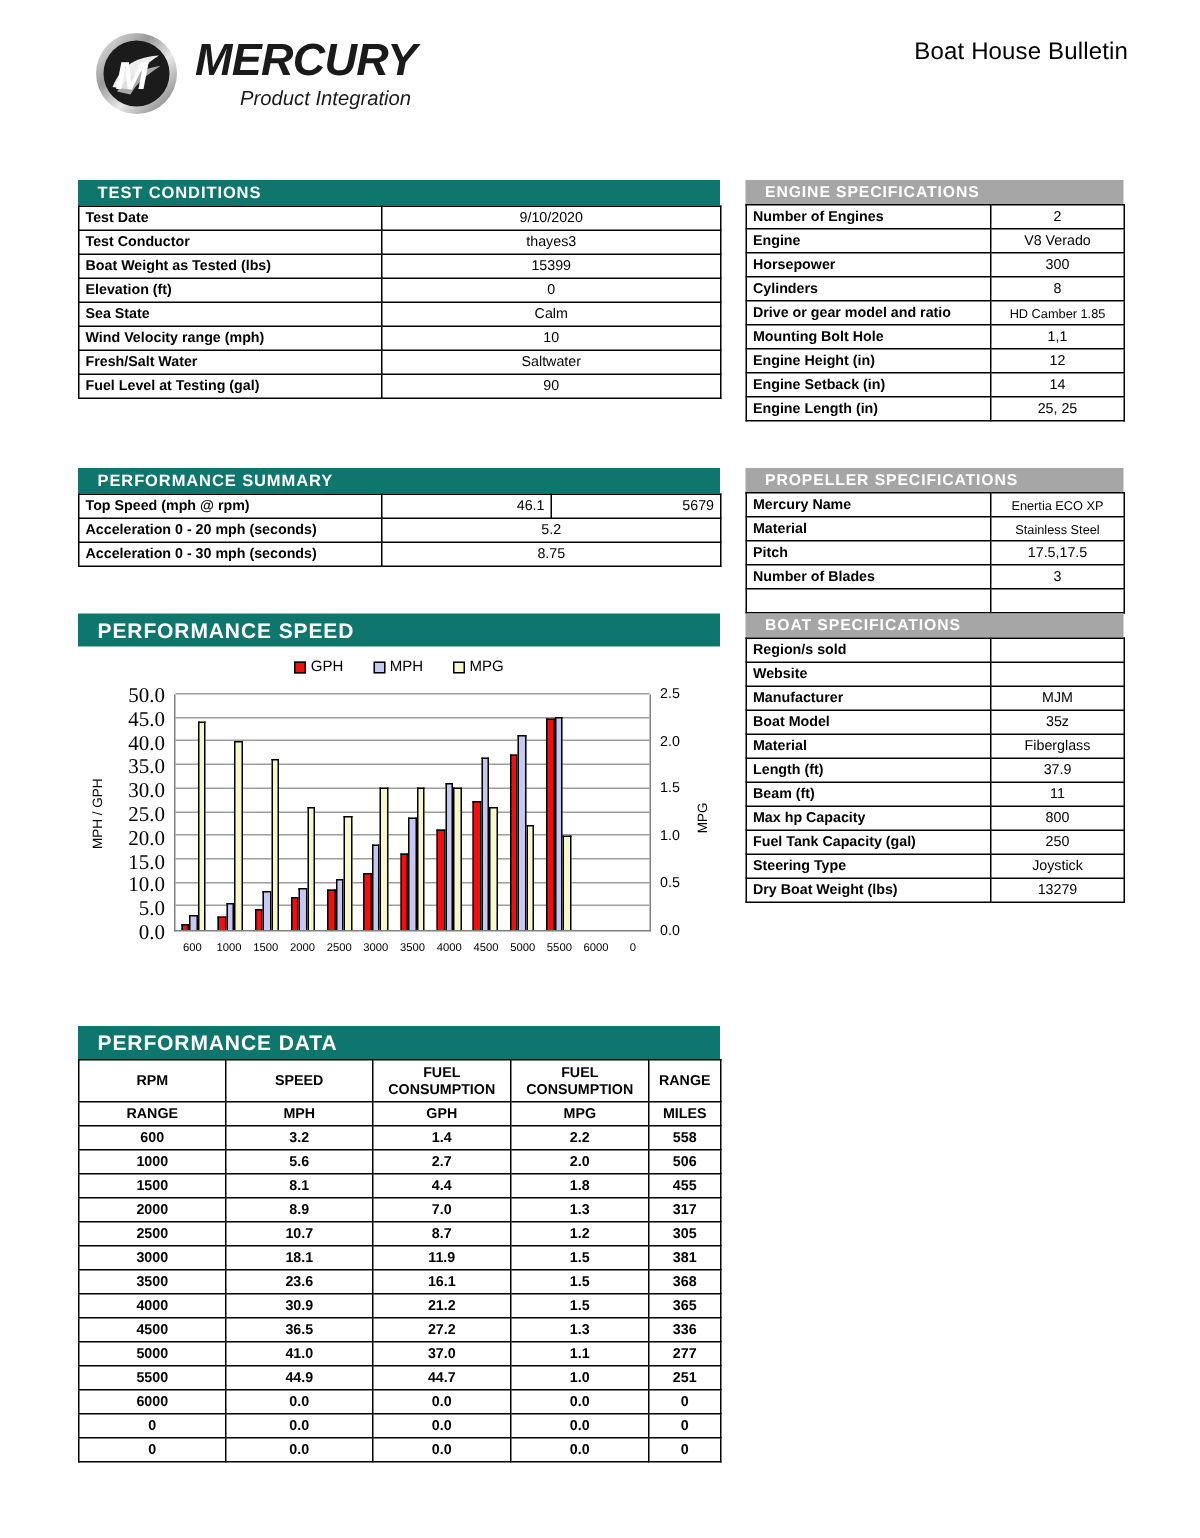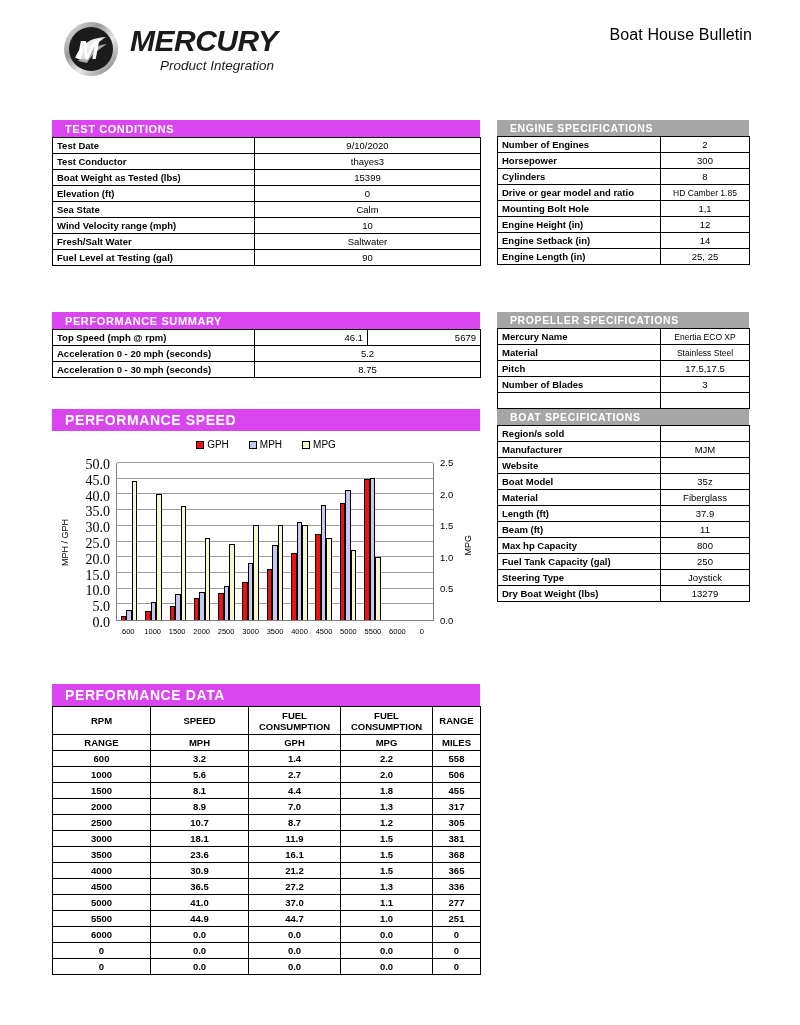--- a/index.html
+++ b/index.html
@@ -32,21 +32,21 @@
     font-style:italic; font-size:13.5px; color:#1a1a1a;
     margin-top:3px; margin-left:30px; line-height:1;
   }
 
   
   .sec-bar {
     color:#ffffff; font-weight:bold;
     letter-spacing:.6px; display:flex; align-items:center;
     padding-left:13px;
   }
-  .sec-green { background:#d946ef; }
+  .sec-green { background:#0f766e; }
   .sec-gray  { background:#A6A6A6; }
 
   
   table.spec { border-collapse:collapse; width:100%; table-layout:fixed; }
   table.spec td {
     border:1px solid #000;
     height:16px; padding:0 4px;
     font-size:9.5px; line-height:14px;
     white-space:nowrap; overflow:hidden;
   }
@@ -204,20 +204,24 @@
     <colgroup>
         <col style="width:163px">
         <col style="width:89px">
       </colgroup>
     <tbody>
       <tr>
           <td class="lbl">Number of Engines</td>
           <td class="val">2</td>
         </tr>
       <tr>
+          <td class="lbl">Engine</td>
+          <td class="val">V8 Verado</td>
+        </tr>
+      <tr>
           <td class="lbl">Horsepower</td>
           <td class="val">300</td>
         </tr>
       <tr>
           <td class="lbl">Cylinders</td>
           <td class="val">8</td>
         </tr>
       <tr>
           <td class="lbl">Drive or gear model and ratio</td>
           <td class="val" style="font-size:8.5px">HD Camber 1.85</td>
@@ -306,26 +310,26 @@
     <colgroup>
         <col style="width:163px">
         <col style="width:89px">
       </colgroup>
     <tbody>
       <tr>
           <td class="lbl">Region/s sold</td>
           <td class="val"></td>
         </tr>
       <tr>
+          <td class="lbl">Website</td>
+          <td class="val"></td>
+        </tr>
+      <tr>
           <td class="lbl">Manufacturer</td>
           <td class="val">MJM</td>
-        </tr>
-      <tr>
-          <td class="lbl">Website</td>
-          <td class="val"></td>
         </tr>
       <tr>
           <td class="lbl">Boat Model</td>
           <td class="val">35z</td>
         </tr>
       <tr>
           <td class="lbl">Material</td>
           <td class="val">Fiberglass</td>
         </tr>
       <tr>

